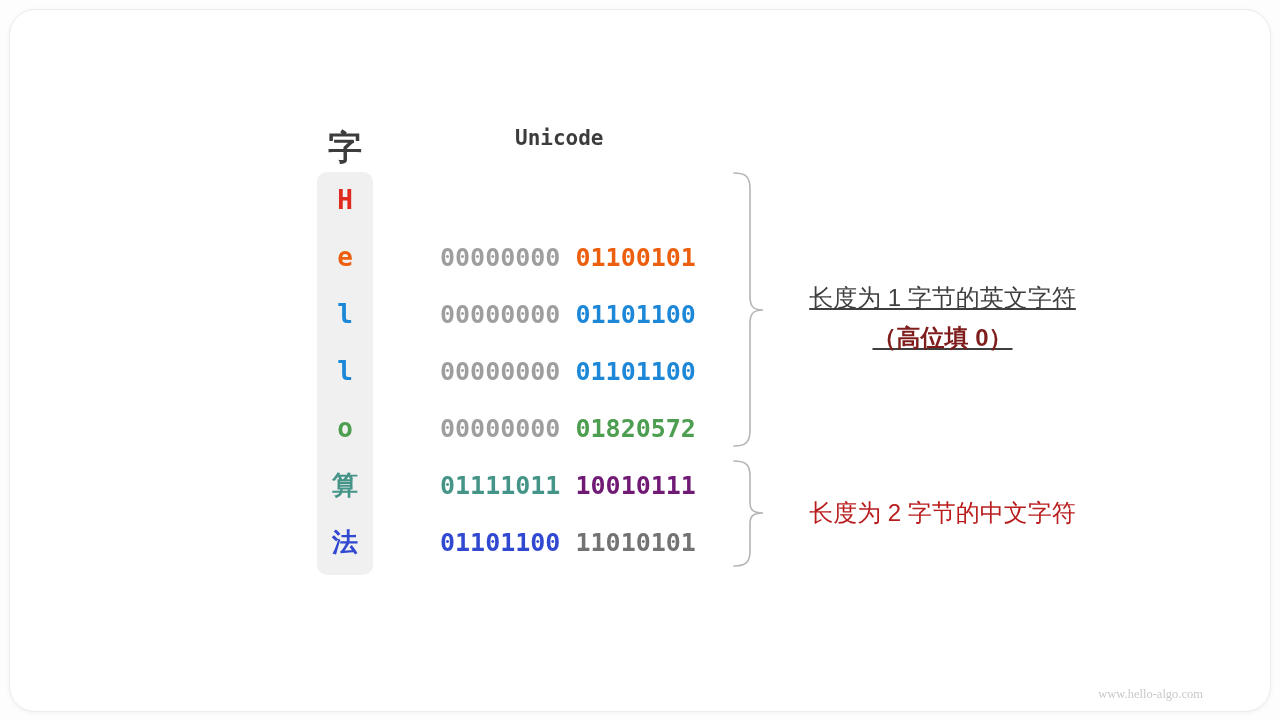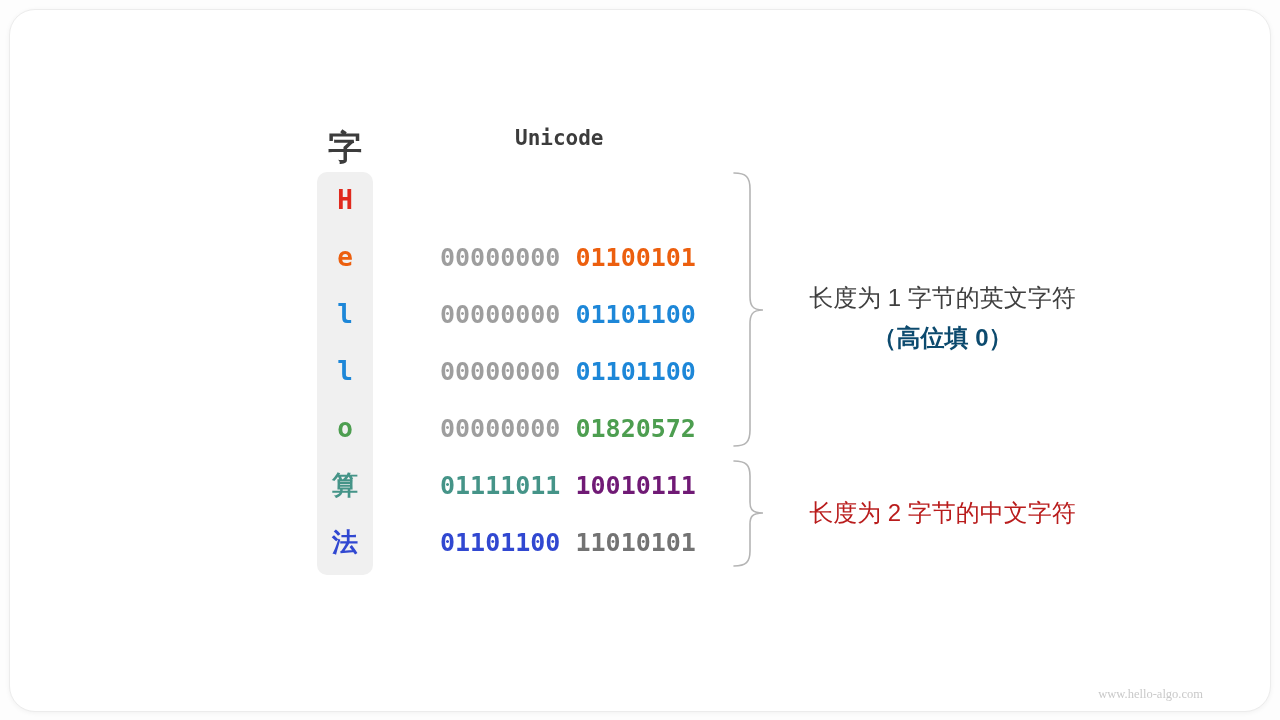--- a/index.html
+++ b/index.html
@@ -68,23 +68,24 @@
     white-space: pre;
   }
   .braces-svg { position: absolute; left: 710px; top: 155px; }
   .annotation-1 {
     position: absolute;
     left: 760px; top: 268px; width: 345px;
     text-align: center;
     font-size: 24px;
     color: #3f3f3f;
     line-height: 40px;
+    text-decoration: underline;
   }
   .annotation-1 .muted {
-    color: #0c4a6e;
+    color: #7f1d1d;
     font-weight: bold;
   }
   .annotation-2 {
     position: absolute;
     left: 760px; top: 487px; width: 345px;
     text-align: center;
     font-size: 24px;
     color: #b91c1c;
   }
   .watermark {

